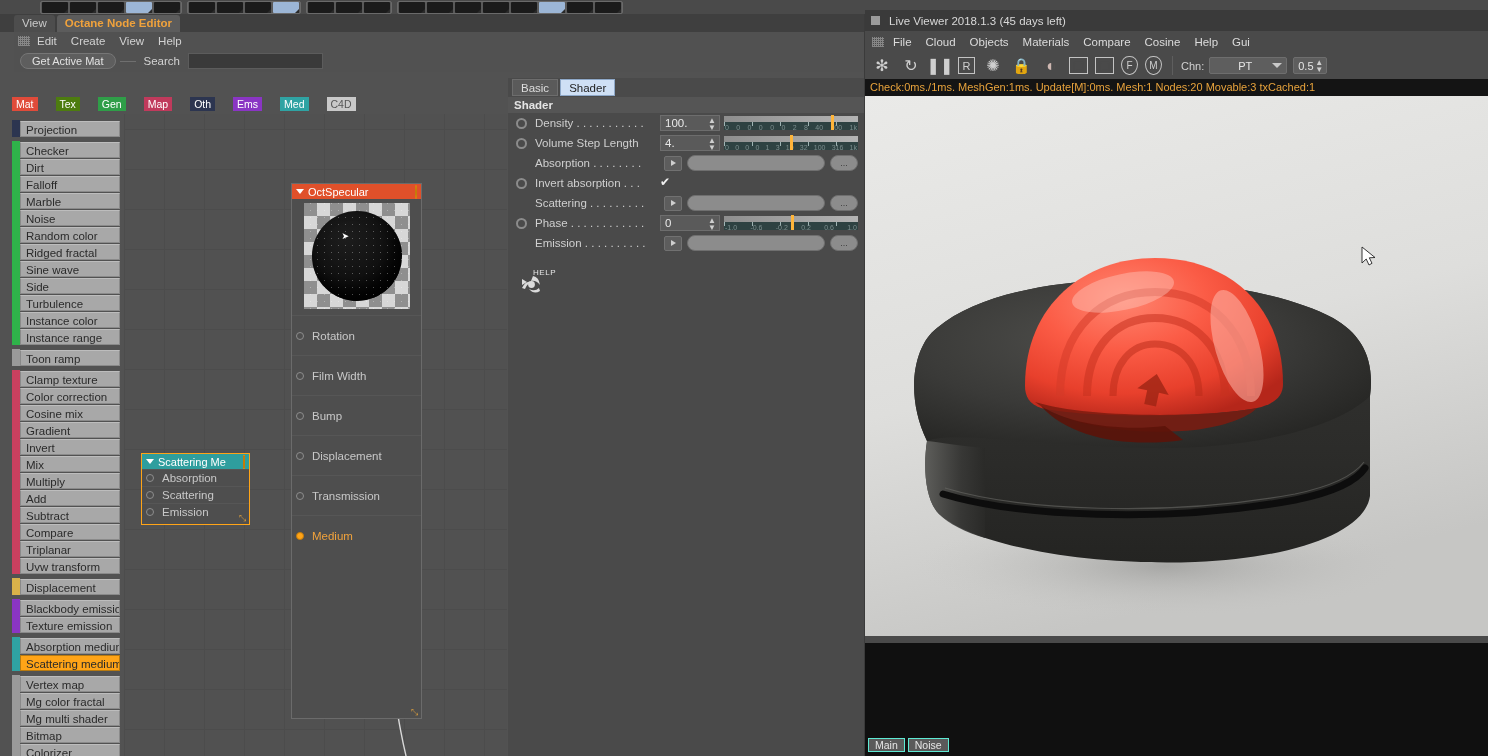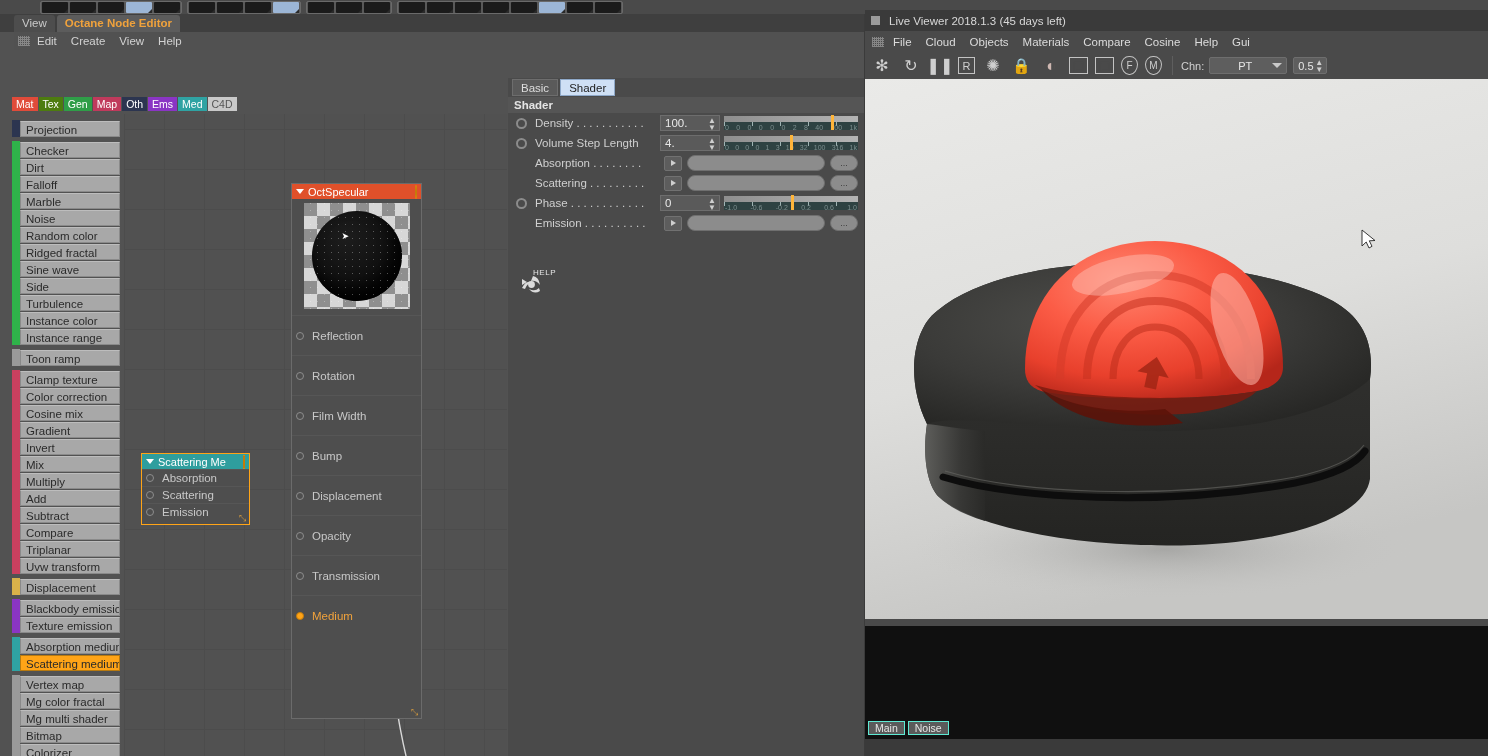--- a/index.html
+++ b/index.html
@@ -50,21 +50,21 @@
      color:#e2e2e2; background:#5e5e5e; border:1px solid #767676; border-radius:8px; }
   .dashline { width:16px; height:1px; background:#6f6f6f; margin:0 4px; }
   #search-label { font-size:11.5px; color:#d3d3d3; margin:0 8px 0 4px; }
   #search-field { width:135px; height:16px; background:#3a3a3a;
      border:1px solid #5c5c5c; }
 
   
   #ne-chips { position:absolute; left:12px; top:83px; width:220px; height:14px;
      display:flex; }
   .chip { height:14px; line-height:14px; padding:0 4px; font-size:10.5px;
-     color:#fff; margin-right:1px; }
+     color:#fff; margin-right:18px; }
 
   
   #node-list { position:absolute; left:12px; top:106px; width:108px;
      height:650px; overflow:hidden; }
   .nl-row { height:17px; display:flex; align-items:center; margin-bottom:0px; }
   .nl-swatch { width:8px; height:17px; flex:0 0 8px; }
   .nl-label { flex:1; height:16px; line-height:16px; padding-left:5px;
      font-size:11.5px; color:#2a2a2a; background:#a8a8a8;
      border:1px solid #8a8a8a; border-top-color:#bdbdbd;
      overflow:hidden; white-space:nowrap; }
@@ -312,20 +312,26 @@
     </div>
 
   <div id="ne-menubar">
     <div class="grip"></div>
   <span class="mi">Edit</span>
       <span class="mi">Create</span>
       <span class="mi">View</span>
       <span class="mi">Help</span>
     </div>
 
+  <div id="ne-searchbar">
+    <div id="get-active-mat">Get Active Mat</div>
+    <div class="dashline"></div>
+    <div id="search-label">Search</div>
+    <input id="search-field" type="text" value="" style="">
+  </div>
 
   <div id="ne-chips">
       <div class="chip" style="background: rgb(224, 75, 58);">Mat</div>
       <div class="chip" style="background: #4d7c0f;">Tex</div>
       <div class="chip" style="background: rgb(47, 158, 72);">Gen</div>
       <div class="chip" style="background: rgb(192, 58, 92);">Map</div>
       <div class="chip" style="background: rgb(44, 53, 80);">Oth</div>
       <div class="chip" style="background: rgb(138, 53, 196);">Ems</div>
       <div class="chip" style="background: rgb(47, 163, 163);">Med</div>
       <div class="chip" style="background: rgb(201, 201, 201); color: rgb(85, 85, 85);">C4D</div>
@@ -493,41 +499,33 @@
       </span>
     </div>
     <div class="thumb">
       <div class="ball"></div>
       <div class="noise"></div>
       <div class="cur">➤</div>
     </div>
     <div id="spec-ports">
         <div class="port">
           <span class="dot hollow"></span>
-          <span>Reflection</span>
-        </div>
-        <div class="port">
-          <span class="dot hollow"></span>
           <span>Rotation</span>
         </div>
         <div class="port">
           <span class="dot hollow"></span>
           <span>Film Width</span>
         </div>
         <div class="port">
           <span class="dot hollow"></span>
           <span>Bump</span>
         </div>
         <div class="port">
           <span class="dot hollow"></span>
           <span>Displacement</span>
-        </div>
-        <div class="port">
-          <span class="dot hollow"></span>
-          <span>Opacity</span>
         </div>
         <div class="port">
           <span class="dot hollow"></span>
           <span>Transmission</span>
         </div>
         <div class="port active">
           <span class="dot"></span>
           <span>Medium</span>
         </div>
       </div>
@@ -622,20 +620,25 @@
         </div>
       </div>
       <div class="prow">
         <span class="radio blank"></span>
         <span class="plabel">Absorption . . . . . . . .</span>
         <div class="colorbtn">
           <span class="t"></span>
         </div>
         <div class="longbar"></div>
         <div class="dotsbtn">...</div>
+      </div>
+      <div class="prow">
+        <span class="radio"></span>
+        <span class="plabel">Invert absorption . . .</span>
+        <span class="chk">✔</span>
       </div>
       <div class="prow">
         <span class="radio blank"></span>
         <span class="plabel">Scattering . . . . . . . . .</span>
         <div class="colorbtn">
           <span class="t"></span>
         </div>
         <div class="longbar"></div>
         <div class="dotsbtn">...</div>
       </div>
@@ -719,20 +722,21 @@
     <span id="chn-label">Chn:</span>
     <div id="chn-select">
       <span class="cv">PT</span>
       <span class="cart"></span>
     </div>
     <div id="gamma-field">
       <span>0.5</span>
       <span class="spin">▲<br>▼</span>
     </div>
   </div>
+  <div id="lv-status">Check:0ms./1ms. MeshGen:1ms. Update[M]:0ms. Mesh:1 Nodes:20 Movable:3 txCached:1</div>
 
   <div id="lv-render">
     <svg width="623" height="540" viewBox="0 0 623 540">
       <defs>
         <linearGradient id="bgg" x1="0" y1="0" x2="0.3" y2="1">
           <stop offset="0%" stop-color="#eaeae8"></stop>
           <stop offset="55%" stop-color="#dededc"></stop>
           <stop offset="100%" stop-color="#c6c6c4"></stop>
         </linearGradient>
         <radialGradient id="topface" cx="40%" cy="35%" r="75%">

